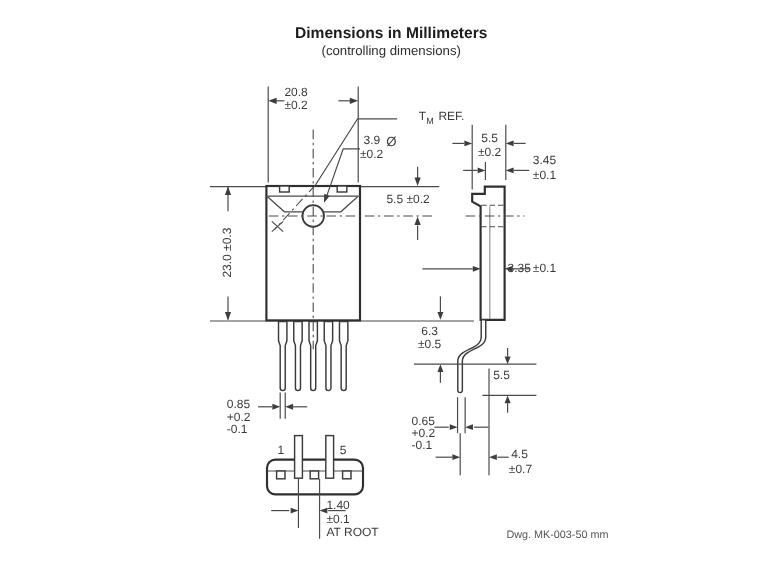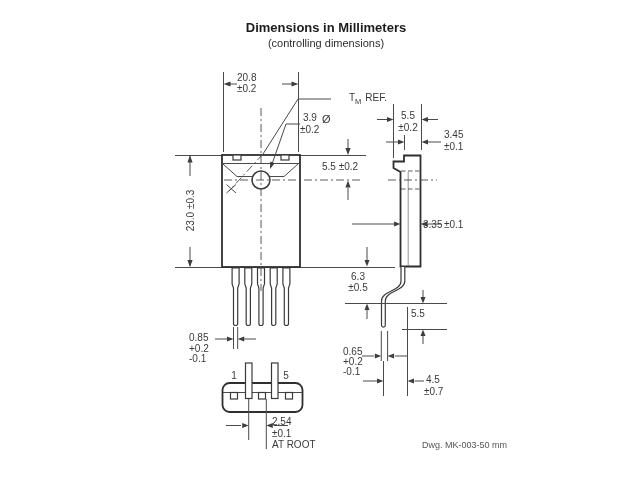--- a/index.html
+++ b/index.html
@@ -225,19 +225,19 @@
 <div class="lbl" style="left:426px;top:374px;text-align:right;">4.5</div>
 <div class="lbl" style="left:424px;top:386px;">±0.7</div>
 
 <div class="lbl" style="left:189px;top:332px;">0.85</div>
 <div class="lbl" style="left:189px;top:343px;">+0.2</div>
 <div class="lbl" style="left:189px;top:353px;">-0.1</div>
 
 <div class="lbl c" style="left:229px;top:370px;width:10px;">1</div>
 <div class="lbl c" style="left:281px;top:370px;width:10px;">5</div>
 
-<div class="lbl" style="left:272px;top:416px;">2.54</div>
+<div class="lbl" style="left:272px;top:416px;">1.40</div>
 <div class="lbl" style="left:272px;top:428px;">±0.1</div>
 <div class="lbl" style="left:272px;top:439px;">AT ROOT</div>
 
 <div class="lbl note" style="left:378px;top:440px;">Dwg. MK-003-50 mm</div>
 
 </div>
 
 </body></html>

